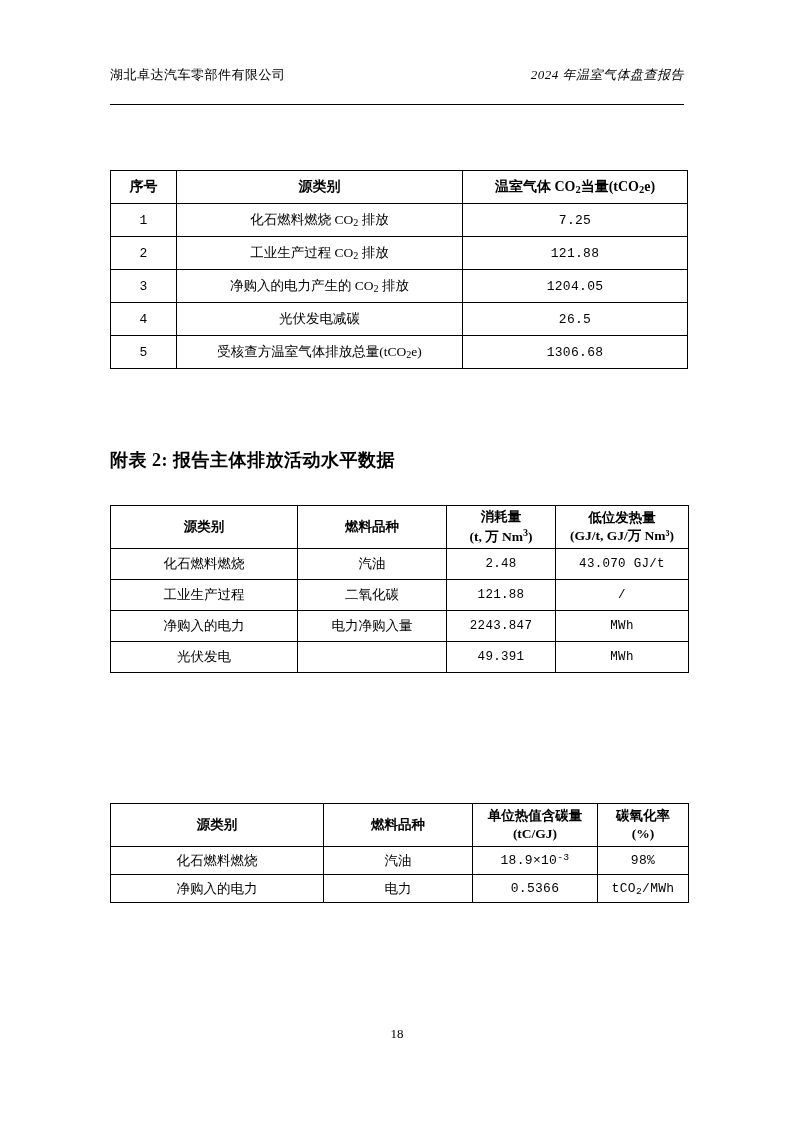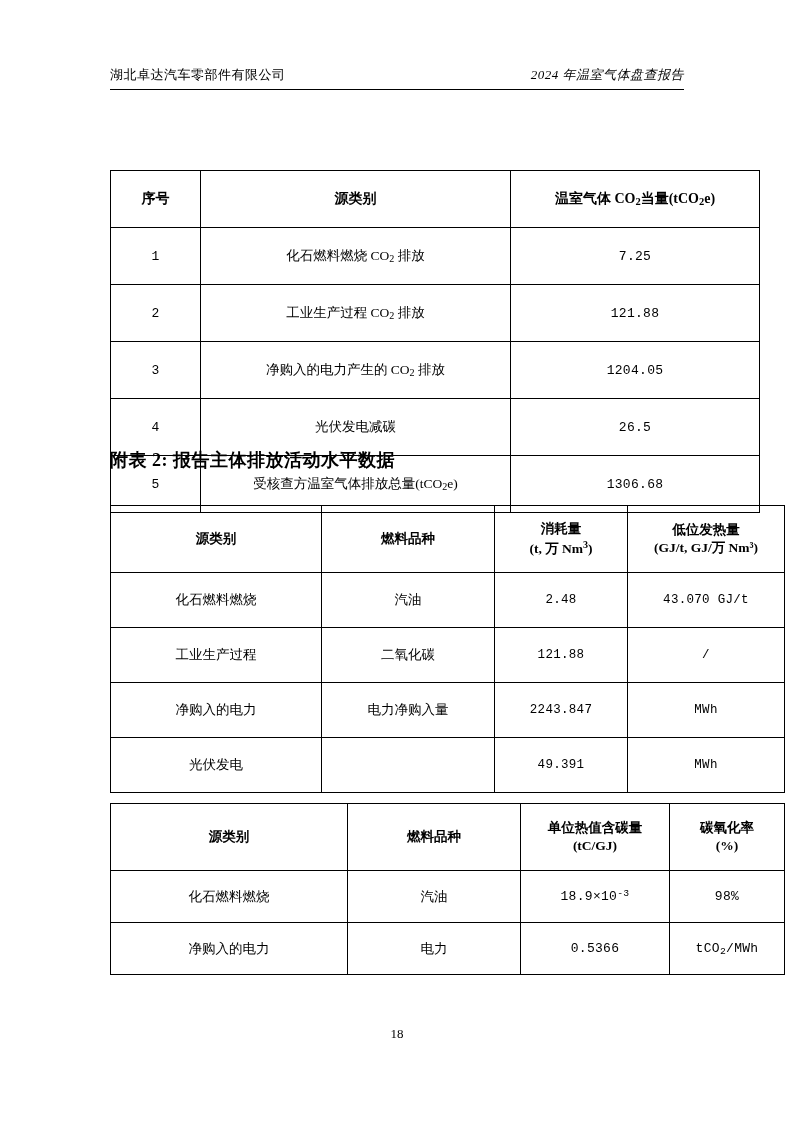--- a/index.html
+++ b/index.html
@@ -20,21 +20,21 @@
   .header {
     position: absolute;
     top: 66px;
     left: 110px;
     width: 574px;
     display: flex;
     justify-content: space-between;
     align-items: flex-end;
     font-size: 13px;
     font-family: "Liberation Serif", serif;
-    padding-bottom: 5px;
+    padding-bottom: 20px;
     border-bottom: 1px solid #000000;
     color: #000;
   }
   .header .left { letter-spacing: 0.5px; }
   .header .right { letter-spacing: 0.5px; font-style: italic; }
 
   .section-title {
     position: absolute;
     left: 110px;
     font-size: 18px;
@@ -51,21 +51,21 @@
     border-collapse: collapse;
     table-layout: fixed;
     font-family: "Liberation Serif", serif;
   }
   table.doc td, table.doc th {
     border: 1px solid #000000;
     text-align: center;
     vertical-align: middle;
     font-weight: normal;
     font-size: 13.5px;
-    padding: 12px;
+    padding: 0;
   }
 
   
   #table1 {
     top: 170px;
     left: 110px;
     width: 574px;
   }
   #table1 td, #table1 th { height: 32px; }
   #table1 .c0 { width: 65px; }

